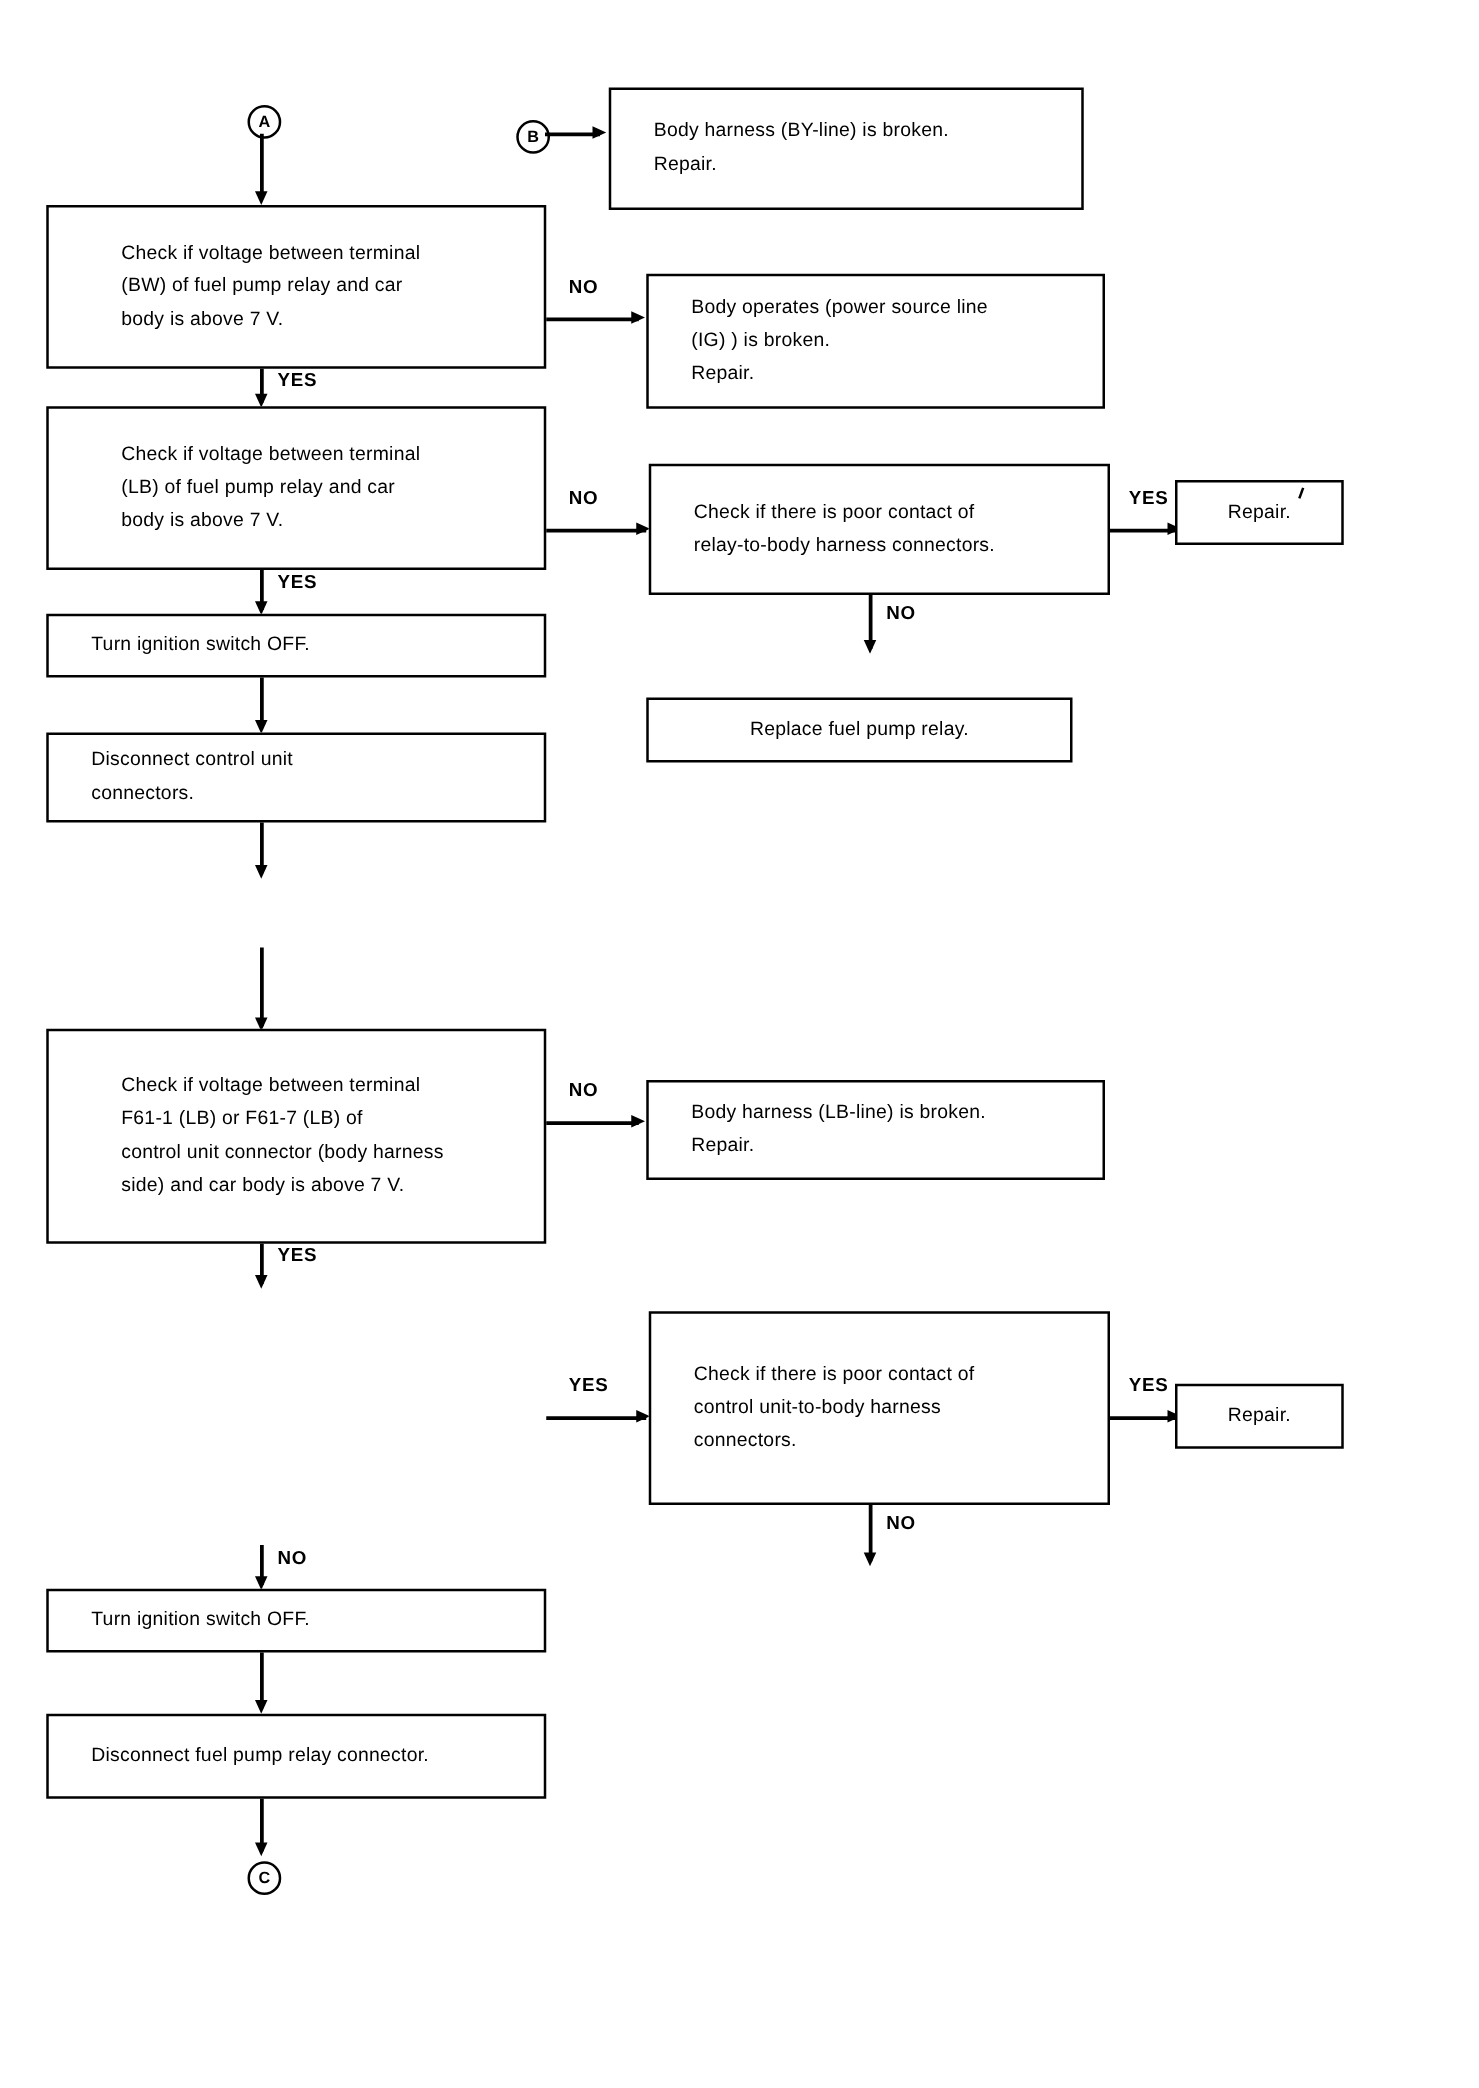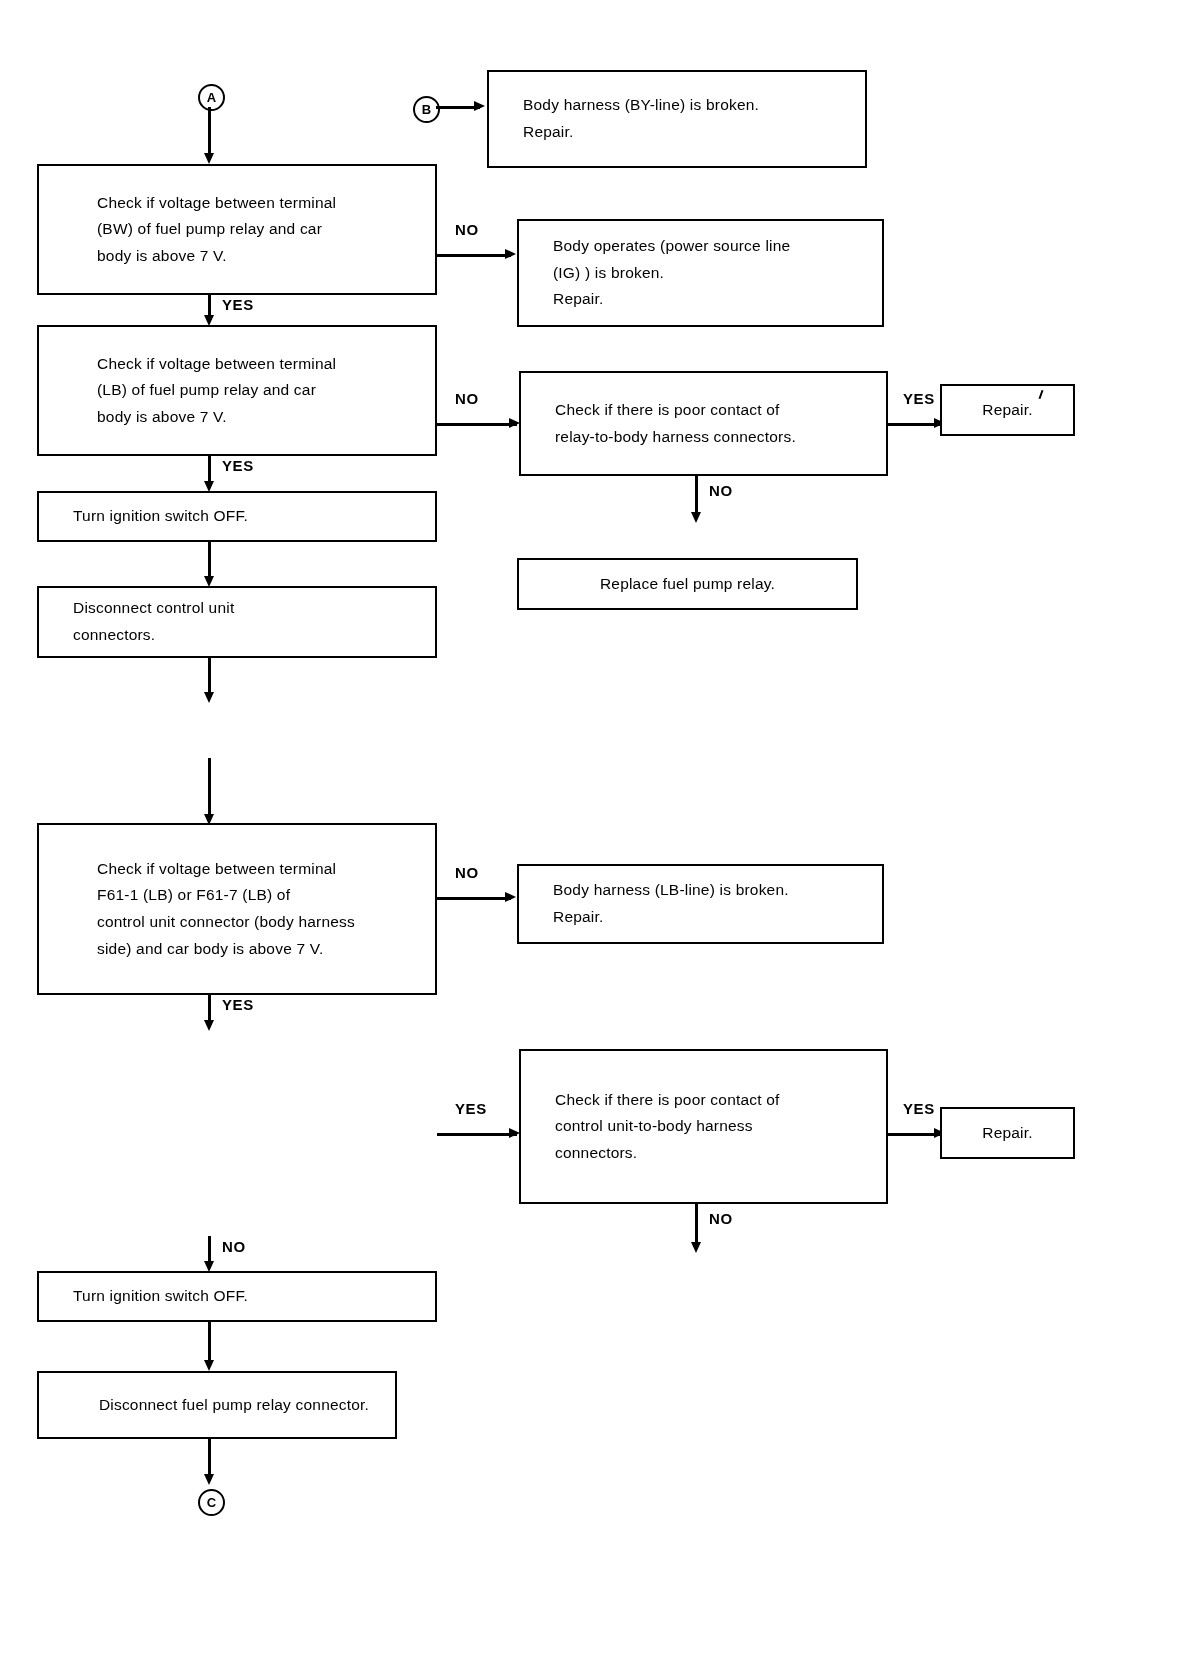--- a/index.html
+++ b/index.html
@@ -248,21 +248,21 @@
   <div class="arrow-down" style="left:203.5px; top:1261px;"></div>
   <div class="blabel" style="left:222px; top:1238px;">NO</div>
 
   <div class="box pad-left-sm" style="left:37px; top:1271px; width:400px; height:51px;">
     <div class="txt">Turn ignition switch OFF.</div>
   </div>
 
   <div class="vline" style="left:208px; top:1322px; height:44px;"></div>
   <div class="arrow-down" style="left:203.5px; top:1360px;"></div>
 
-  <div class="box pad-left-sm" style="left:37px; top:1371px; width:360px; height:68px;text-align:center;">
+  <div class="box pad-left-sm" style="left:37px; top:1371px; width:400px; height:68px;">
     <div class="txt">Disconnect fuel pump relay connector.</div>
   </div>
 
   <div class="vline" style="left:208px; top:1439px; height:42px;"></div>
   <div class="arrow-down" style="left:203.5px; top:1474px;"></div>
 
   <div class="conn" style="left:198px; top:1489px;">
     <span>C</span>
   </div>
 

